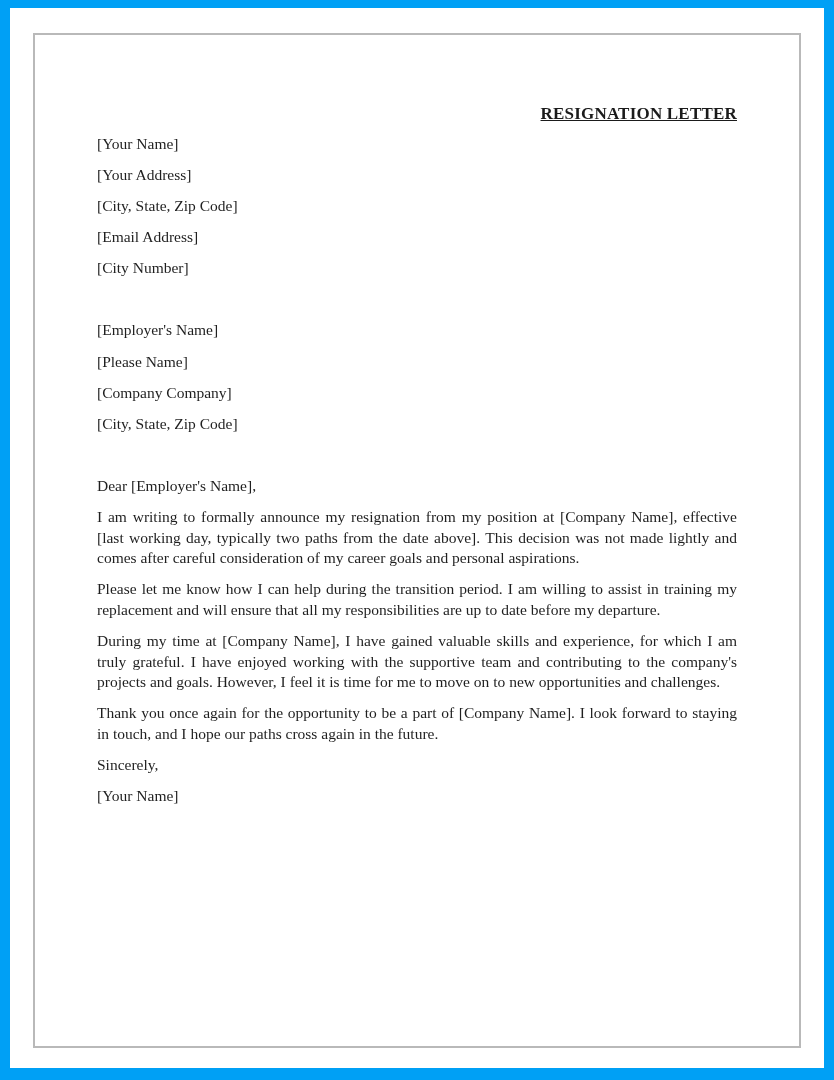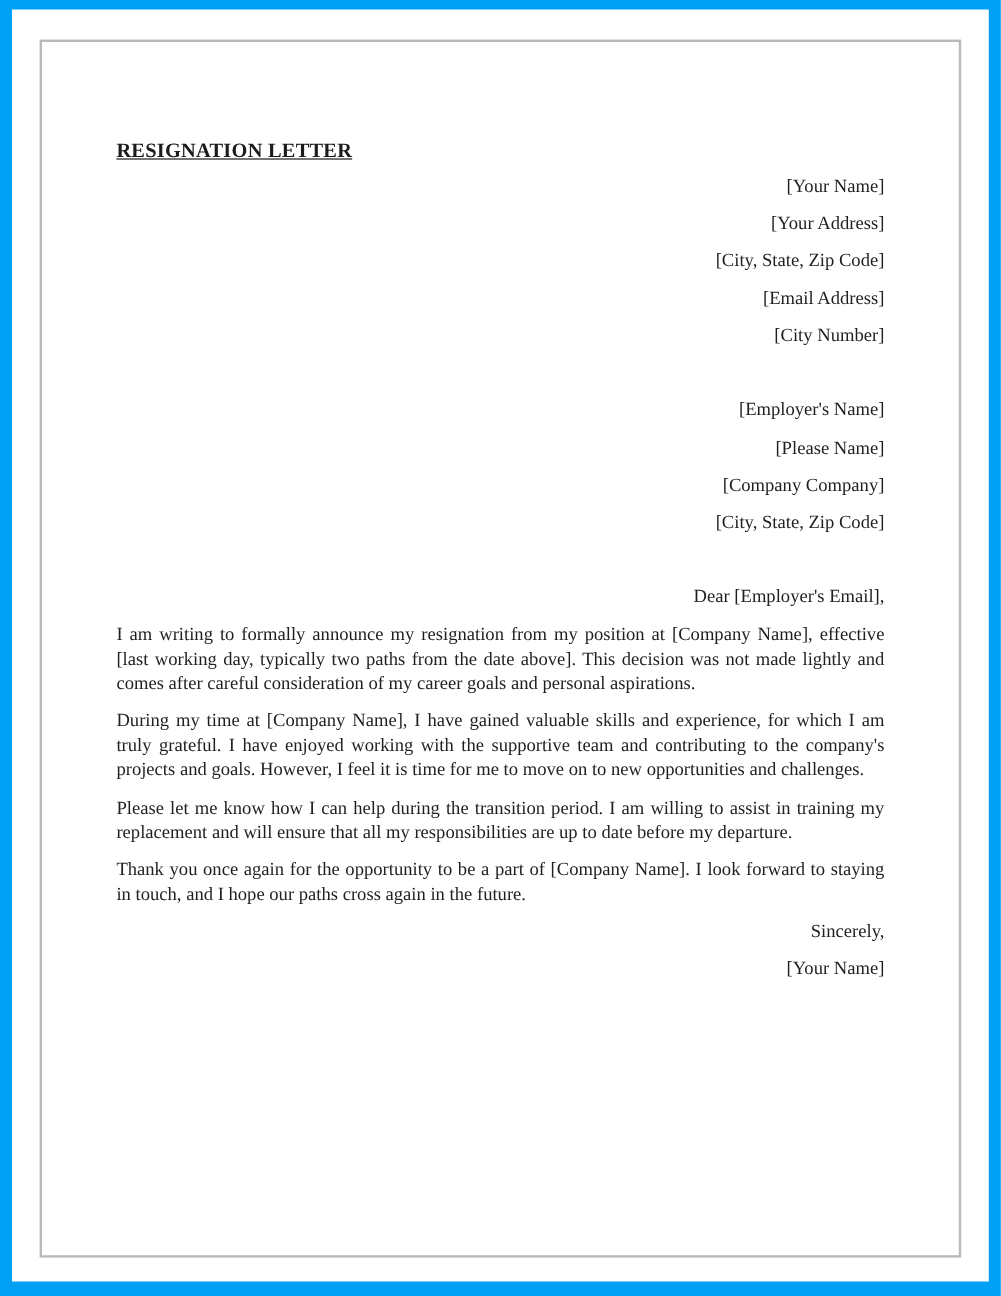--- a/index.html
+++ b/index.html
@@ -26,34 +26,33 @@
     width: 768px;
     height: 1015px;
     box-sizing: border-box;
     background: #ffffff;
     border: 2px solid #b9b9b9;
     padding: 64px 62px 40px 62px;
     color: #1f1f1f;
     overflow: hidden;
   }
   .title {
-    margin: 16px 0 9px 0;
+    margin: 4px 0 9px 0;
     font-size: 17px;
     line-height: 22px;
     font-weight: bold;
-    text-align: left;
+    text-align: right;
     text-decoration: underline;
     letter-spacing: 0.2px;
     color: #1b1b1b;
   }
   .line, .para {
     margin: 0 0 10.5px 0;
     font-size: 15.5px;
     line-height: 20.6px;
-    text-align: right;
   }
   .para {
     text-align: justify;
   }
   .blank-line {
     height: 31px;
   }
 </style>
 </head>
 <body>
@@ -76,23 +75,23 @@
 
   <div>
     <p class="line">[Employer's Name]</p>
     <p class="line">[Please Name]</p>
     <p class="line">[Company Company]</p>
     <p class="line">[City, State, Zip Code]</p>
   </div>
 
   <div class="blank-line"></div>
 
-  <p class="line">Dear [Employer's Email],</p>
+  <p class="line">Dear [Employer's Name],</p>
 
   <p class="para">I am writing to formally announce my resignation from my position at [Company Name], effective [last working day, typically two paths from the date above]. This decision was not made lightly and comes after careful consideration of my career goals and personal aspirations.</p>
+  <p class="para">Please let me know how I can help during the transition period. I am willing to assist in training my replacement and will ensure that all my responsibilities are up to date before my departure.</p>
   <p class="para">During my time at [Company Name], I have gained valuable skills and experience, for which I am truly grateful. I have enjoyed working with the supportive team and contributing to the company's projects and goals. However, I feel it is time for me to move on to new opportunities and challenges.</p>
-  <p class="para">Please let me know how I can help during the transition period. I am willing to assist in training my replacement and will ensure that all my responsibilities are up to date before my departure.</p>
   <p class="para">Thank you once again for the opportunity to be a part of [Company Name]. I look forward to staying in touch, and I hope our paths cross again in the future.</p>
 
   <p class="line">Sincerely,</p>
   <p class="line">[Your Name]</p>
 
 </div>
 
 </body></html>

